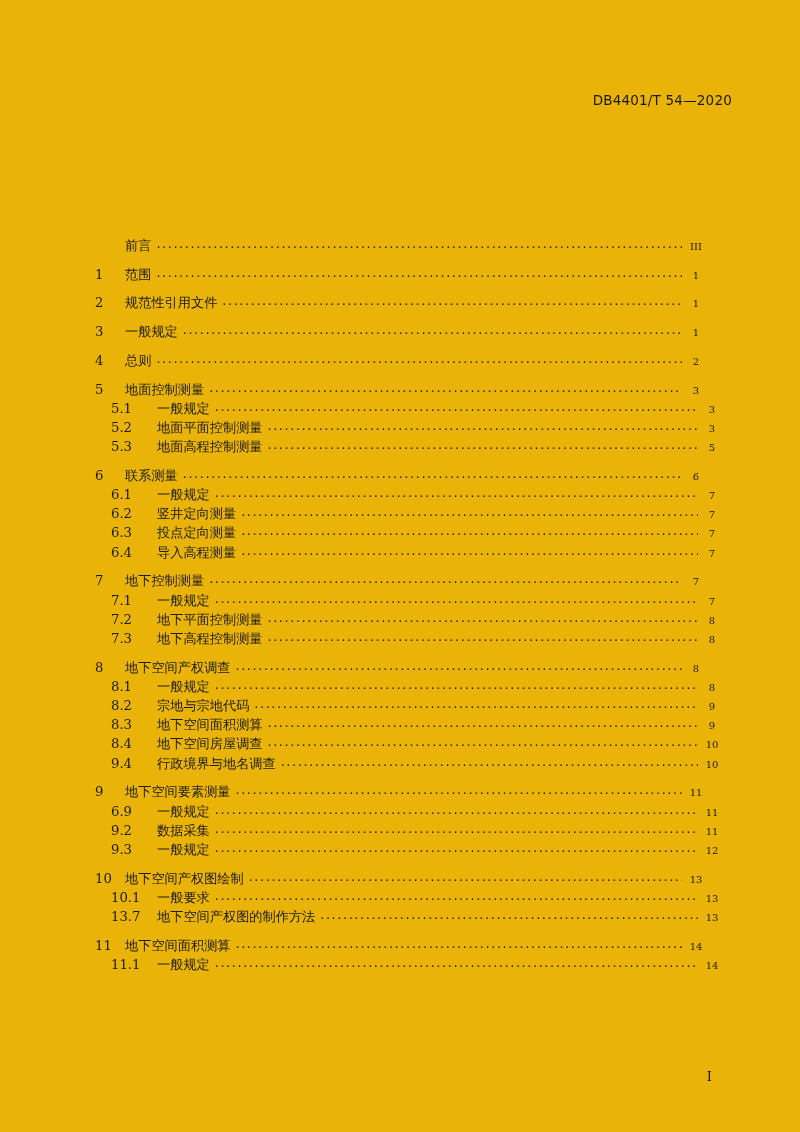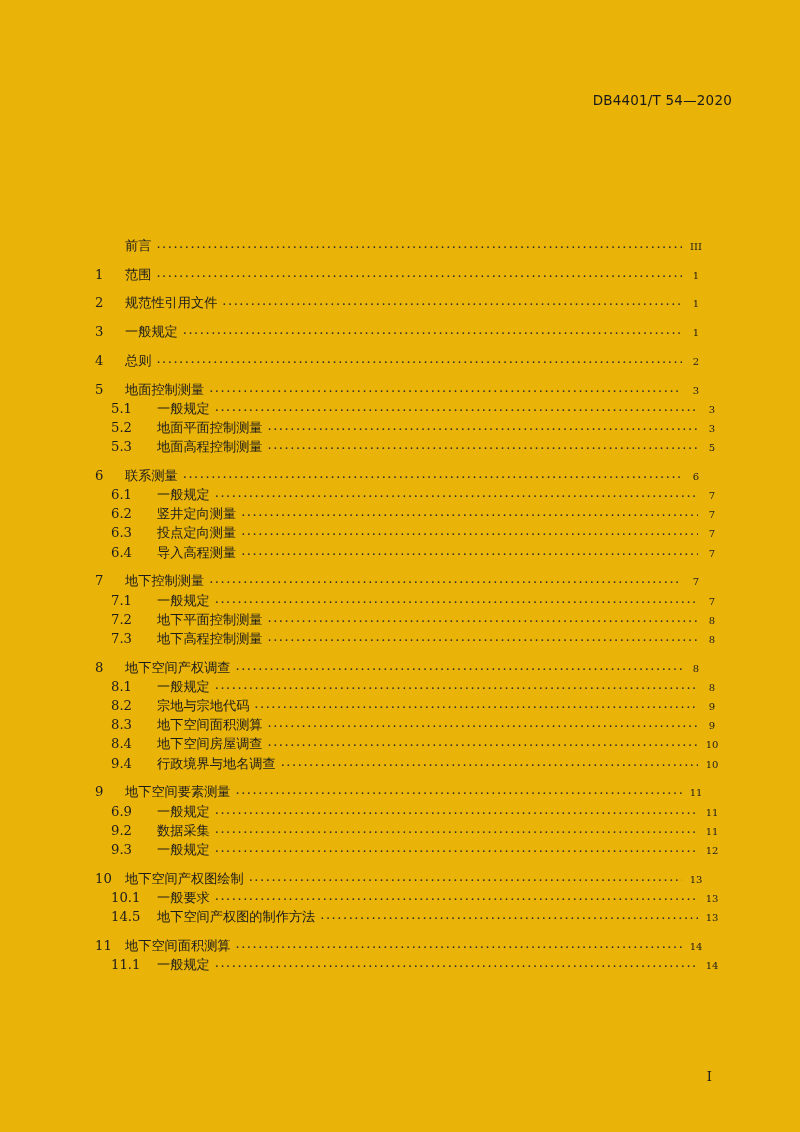--- a/index.html
+++ b/index.html
@@ -303,21 +303,21 @@
         <span class="e-dots"></span>
         <span class="e-page">13</span>
       </div>
       <div class="toc-entry lvl2">
         <span class="e-num">10.1</span>
         <span class="e-text">一般要求</span>
         <span class="e-dots"></span>
         <span class="e-page">13</span>
       </div>
       <div class="toc-entry lvl2">
-        <span class="e-num">14.5</span>
+        <span class="e-num">13.7</span>
         <span class="e-text">地下空间产权图的制作方法</span>
         <span class="e-dots"></span>
         <span class="e-page">13</span>
       </div>
       <div class="toc-entry lvl1">
         <span class="e-num">11</span>
         <span class="e-text">地下空间面积测算</span>
         <span class="e-dots"></span>
         <span class="e-page">14</span>
       </div>

